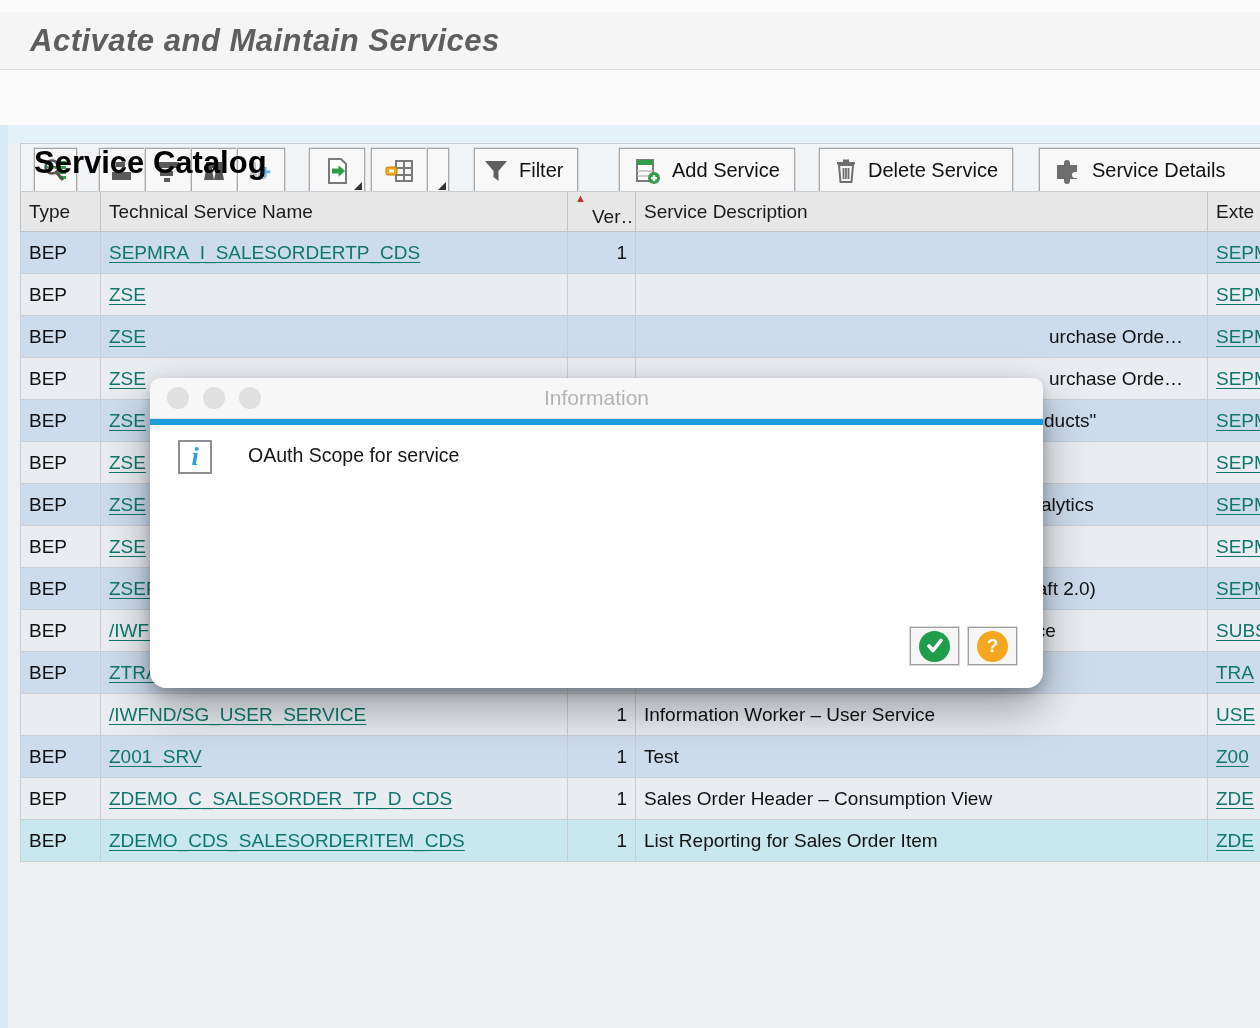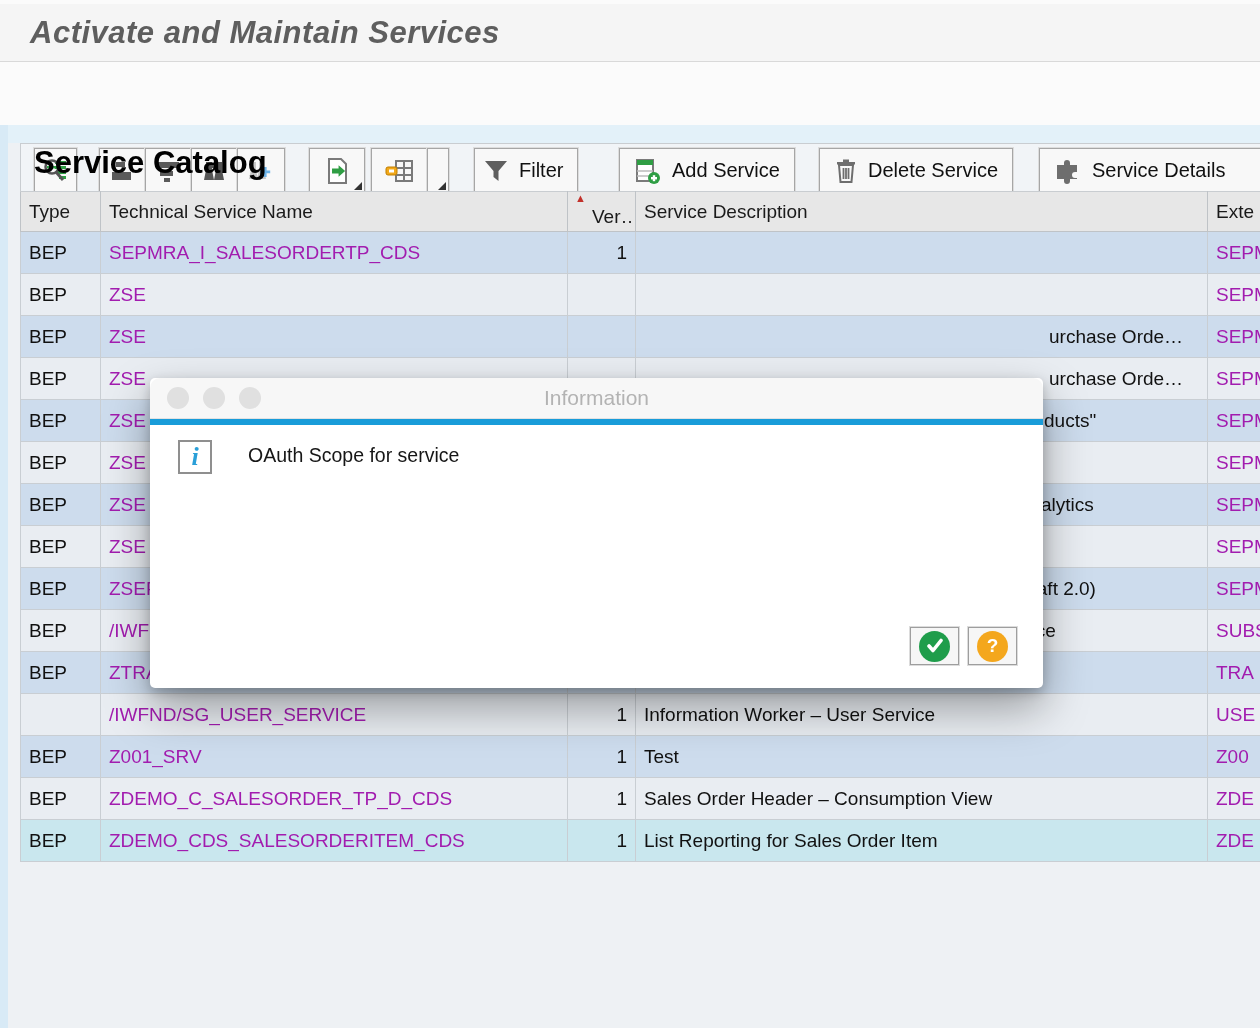--- a/index.html
+++ b/index.html
@@ -4,21 +4,21 @@
 <style>
   html,body{margin:0;padding:0;}
   body{
     width:1260px;height:1028px;position:relative;overflow:hidden;
     background:#fbfbfb;
     font-family:"Liberation Sans","DejaVu Sans",sans-serif;
     color:#111;
   }
   
   .titlebar{
-    position:absolute;left:0;top:4px;width:1260px;height:57px;
+    position:absolute;left:0;top:12px;width:1260px;height:57px;
     background:#f5f5f5;border-bottom:1px solid #d9d9d9;
     display:flex;align-items:center;
   }
   .titlebar h1{
     margin:0 0 0 30px;font-size:31px;font-style:italic;font-weight:bold;
     color:#5e5e5e;letter-spacing:.5px;
   }
   
   .content{position:absolute;left:0;top:125px;width:1260px;height:903px;background:#eef1f4;}
   .strip-top{position:absolute;left:0;top:0;width:1260px;height:18px;background:#e3f1f9;}
@@ -53,32 +53,32 @@
     padding:0 8px;border:1px solid #bfc3c7;border-top:1px solid #c9cdd1;
     position:relative;overflow:hidden;white-space:nowrap;color:#1a1a1a;
   }
   table.catalog td{
     height:41px;padding:0 8px;border:1px solid #c9ced3;
     overflow:hidden;white-space:nowrap;background:#e9edf2;
   }
   tbody tr:nth-child(odd) td{background:#cddced;}
   tbody tr.selected td{background:#c9e7ee;}
   td.c-ver{text-align:right;}
-  .svc-link{text-underline-offset:3px;cursor:pointer;color:#a21caf;}
+  .svc-link{text-decoration:underline;text-underline-offset:3px;cursor:pointer;color:#0f766e;}
   .sort-arrow{position:absolute;left:7px;top:1px;font-size:11px;color:#c2302a;line-height:11px;}
   th.th-ver span.lbl{display:inline-block;margin-top:10px;margin-left:16px;}
   
   tbody tr:nth-child(3) td.c-desc{padding-left:413px;}
   tbody tr:nth-child(4) td.c-desc{padding-left:413px;}
   tbody tr:nth-child(5) td.c-desc{padding-left:408px;}
   tbody tr:nth-child(7) td.c-desc{padding-left:405px;}
   
   .dialog{
     position:absolute;left:150px;top:378px;width:893px;height:310px;
-    background:#ffffff;border-radius:5px;
+    background:#ffffff;border-radius:16px;
     box-shadow:0 20px 45px rgba(0,0,0,.35), 0 4px 12px rgba(0,0,0,.2);
   }
   .dialog .dtitle{
     position:relative;height:40px;background:#f7f7f7;
     border-radius:10px 10px 0 0;border-bottom:1px solid #e2e2e2;
   }
   .dialog .dtitle .circles{position:absolute;left:17px;top:9px;display:flex;gap:14px;}
   .dialog .dtitle .circles span{width:22px;height:22px;border-radius:50%;background:#e0e0e0;display:block;}
   .dialog .dtitle .dtext{
     position:absolute;left:0;top:0;width:100%;height:40px;line-height:40px;

